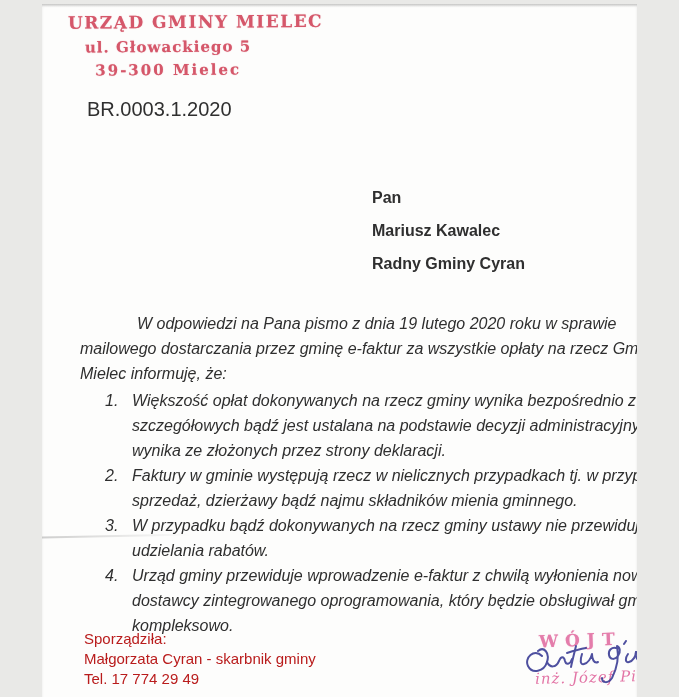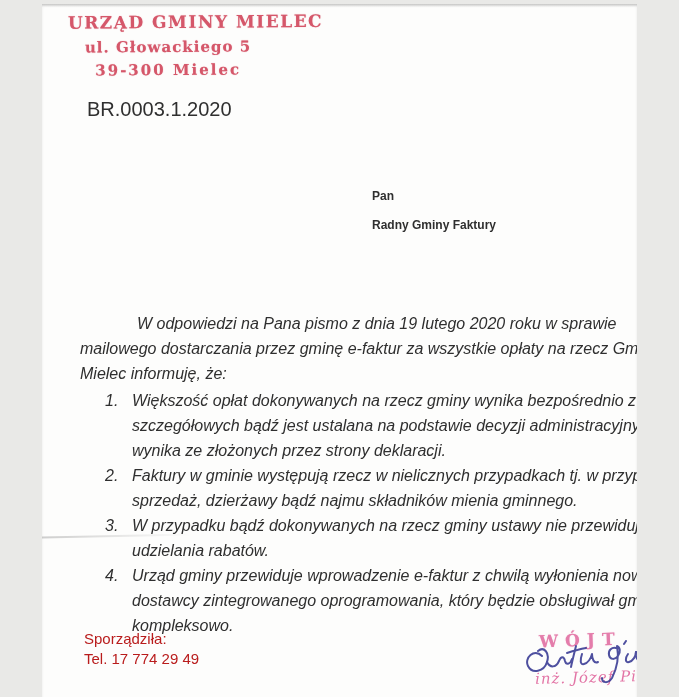--- a/index.html
+++ b/index.html
@@ -24,21 +24,21 @@
     text-shadow:0 0 1px rgba(210,74,94,.55);
     opacity:.92;
   }
   .office-stamp .l1{font-size:17px;letter-spacing:1.5px;white-space:nowrap;}
   .office-stamp .l2{font-size:15px;letter-spacing:1px;margin-top:6px;white-space:nowrap;}
   .office-stamp .l3{font-size:15px;letter-spacing:2px;margin-top:5px;white-space:nowrap;}
   
   .dateline{position:absolute;left:470px;top:61px;font-size:16px;}
   .reference{position:absolute;left:45px;top:94px;font-size:20px;}
   
-  .recipient{position:absolute;left:330px;top:185px;font-weight:bold;font-size:12px;}
+  .recipient{position:absolute;left:330px;top:185px;font-weight:bold;font-size:16px;}
   .recipient div{margin-bottom:15px;}
   
   .letter-body{position:absolute;left:38px;top:307px;width:606px;font-size:16px;line-height:25px;font-style:italic;}
   .intro{text-indent:57px;margin:0 0 2px 0;}
   ol.points{list-style:none;margin:1px 0 0 0;padding:0 0 0 25px;}
   ol.points li{display:flex;margin:0;}
   ol.points .num{width:27px;flex:0 0 27px;}
   ol.points .txt{flex:1;max-width:560px;}
   
   .prepared{position:absolute;left:42px;top:625px;font-size:15px;line-height:20px;color:#b91c1c;}
@@ -78,21 +78,22 @@
   <div class="office-stamp">
     <div class="l1">URZĄD GMINY MIELEC</div>
     <div class="l2">ul. Głowackiego 5</div>
     <div class="l3">39-300 Mielec</div>
   </div>
 
   <div class="reference">BR.0003.1.2020</div>
 
   <div class="recipient">
     <div>Pan</div>
-    <div>Radny Gminy Faktury</div>
+    <div>Mariusz Kawalec</div>
+    <div>Radny Gminy Cyran</div>
   </div>
 
   <div class="letter-body">
     <p class="intro">W odpowiedzi na Pana pismo z dnia 19 lutego 2020 roku w sprawie mailowego dostarczania przez gminę e-faktur za wszystkie opłaty na rzecz Gminy Mielec informuję, że:</p>
     <ol class="points">
       <li>
         <span class="num">1.</span>
         <span class="txt">Większość opłat dokonywanych na rzecz gminy wynika bezpośrednio z ustaw szczegółowych bądź jest ustalana na podstawie decyzji administracyjnych lub wynika ze złożonych przez strony deklaracji.</span>
       </li>
       <li>
@@ -105,20 +106,21 @@
       </li>
       <li>
         <span class="num">4.</span>
         <span class="txt">Urząd gminy przewiduje wprowadzenie e-faktur z chwilą wyłonienia nowego dostawcy zintegrowanego oprogramowania, który będzie obsługiwał gminę kompleksowo.</span>
       </li>
     </ol>
   </div>
 
   <div class="prepared">
     <div>Sporządziła:</div>
+    <div>Małgorzata Cyran - skarbnik gminy</div>
     <div>Tel. 17 774 29 49</div>
   </div>
 
   <div class="sig-stamp-title">WÓJT</div>
   <div class="sig-stamp-name">inż. Józef Piątek</div>
 
   <svg class="sig-ink" width="170" height="52" viewBox="0 0 170 52">
     <g fill="none" stroke="var(--ink,#3c3e96)" stroke-width="2" stroke-linecap="round" stroke-linejoin="round" opacity="0.9">
       <path d="M22,22 C14,14 4,24 8,32 C12,40 24,38 27,28 C30,19 24,12 18,17"></path>
       <path d="M27,28 C30,34 36,34 39,27 C41,22 44,22 45,27 C46,31 50,31 52,25"></path>

